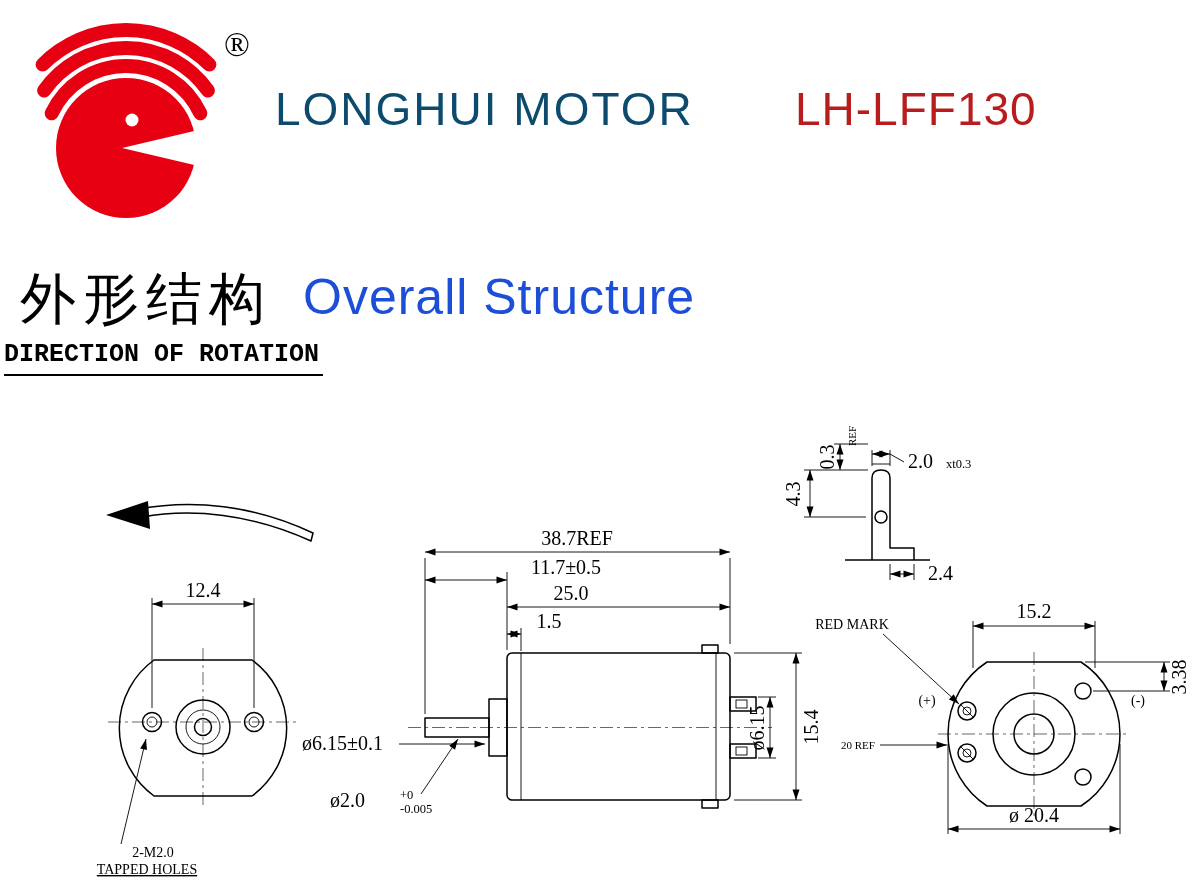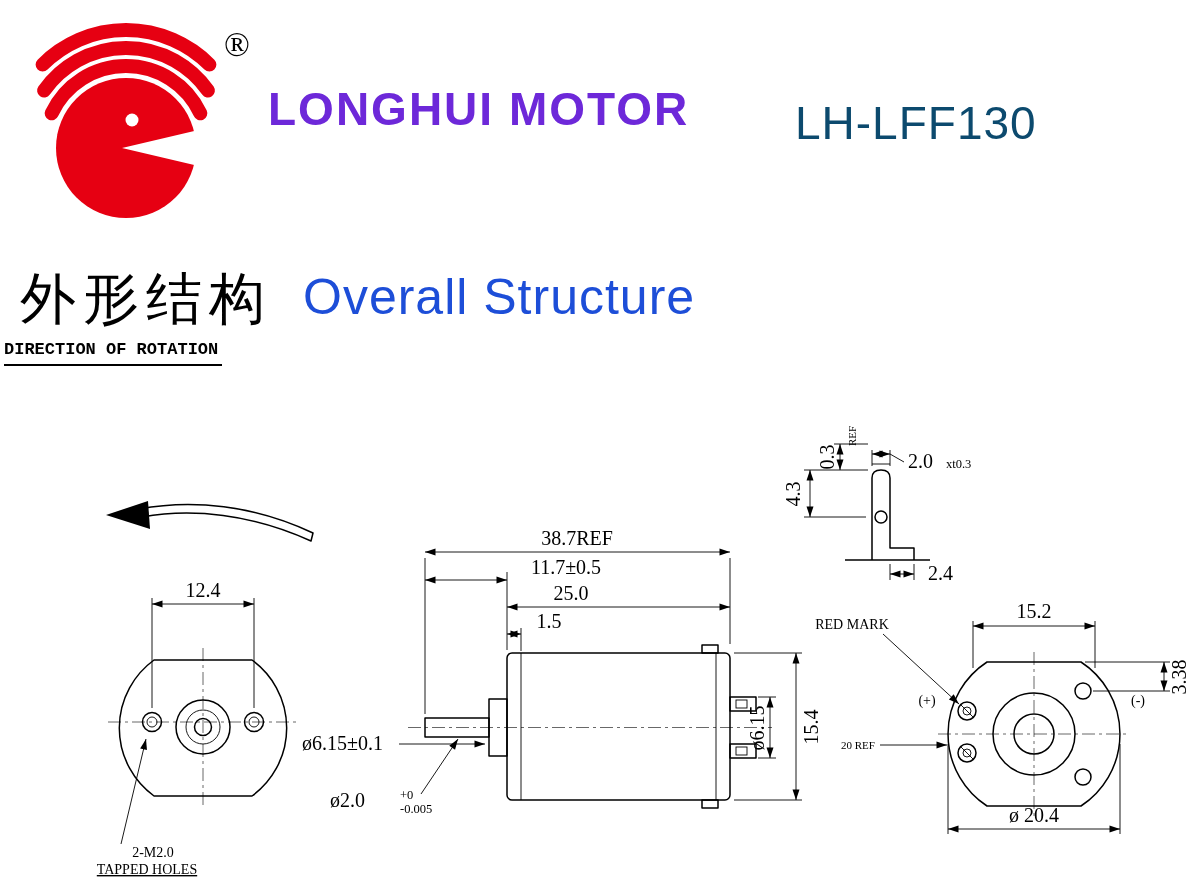--- a/index.html
+++ b/index.html
@@ -1,26 +1,26 @@
 <!DOCTYPE html>
 <html><head>
 <meta charset="utf-8">
 <style>
   html,body{margin:0;padding:0;}
   body{
     width:1200px;height:881px;background:#ffffff;position:relative;overflow:hidden;
     font-family:"Liberation Sans",sans-serif;color:#000;
   }
   .abs{position:absolute;}
-  #brand{left:268px;top:82px;font-size:46px;letter-spacing:2px;color:#6d28d9;font-weight:bold;}
-  #model{left:795px;top:96px;font-size:46px;letter-spacing:1px;color:#0c4a6e;}
+  #brand{left:275px;top:82px;font-size:46px;letter-spacing:2px;color:#0c4a6e;}
+  #model{left:795px;top:82px;font-size:46px;letter-spacing:1px;color:#b91c1c;}
   #title-zh{left:20px;top:262px;font-size:56px;letter-spacing:7px;font-family:Liberation Mono, monospace;}
   #title-en{left:303px;top:268px;font-size:50px;letter-spacing:1px;color:#1d4ed8;}
   #direction{left:4px;top:340px;font-family:"Liberation Mono","DejaVu Sans Mono",monospace;
-             font-size:17px;font-weight:bold;border-bottom:2px solid #000;padding:0 4px 5px 0;}
+             font-size:25px;font-weight:bold;border-bottom:2px solid #000;padding:0 4px 5px 0;}
   svg text{font-family:"Liberation Serif","DejaVu Serif",serif;fill:#000;}
   .d{font-size:20px;}
   .dm{font-size:14px;}
   .ds{font-size:11px;}
   .dt{font-size:12.5px;}
   .ol{fill:none;stroke:#000;stroke-width:1.5;stroke-linejoin:round;}
   .thin{fill:none;stroke:#000;stroke-width:0.9;}
   .cl{fill:none;stroke:#000;stroke-width:0.7;stroke-dasharray:13 4 3 4;opacity:.85;}
   #drawing{left:0;top:0;}
   #logo{left:26px;top:8px;}

